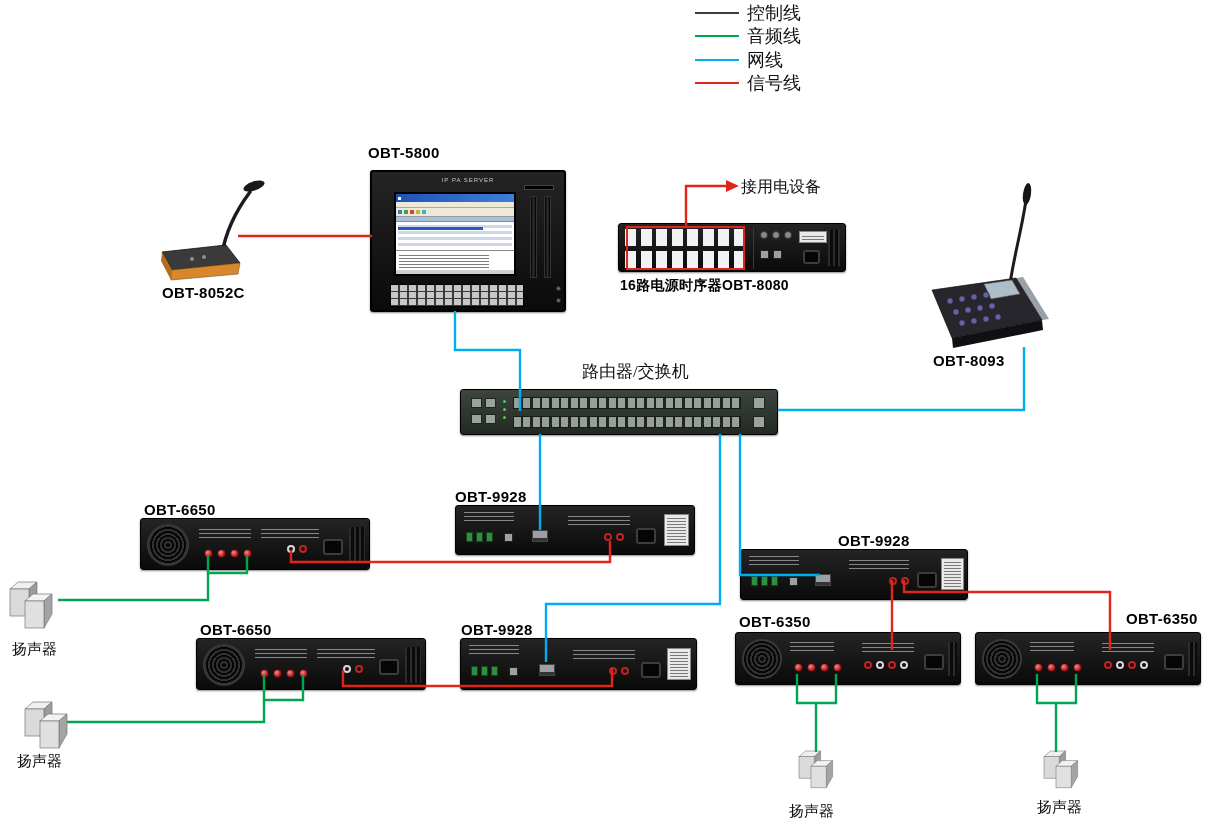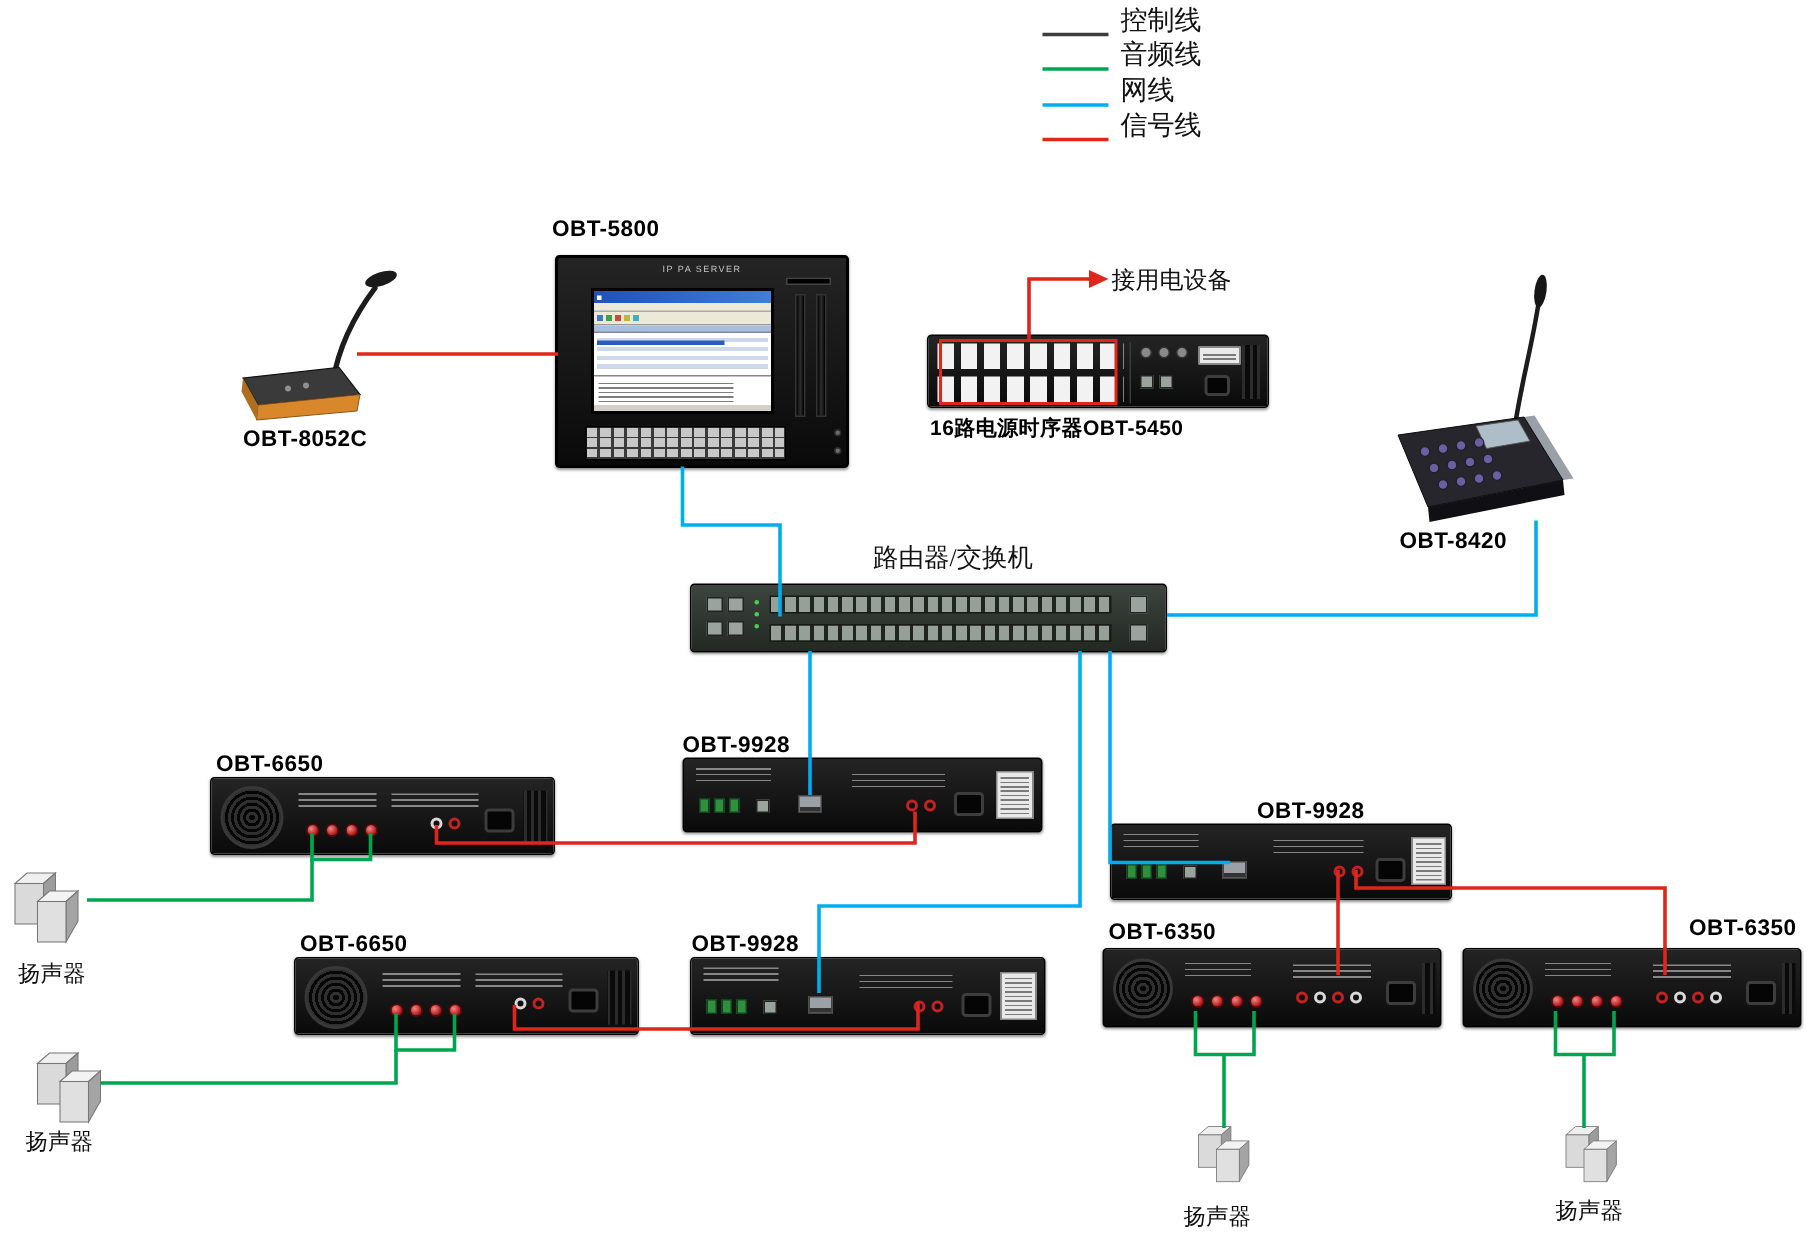--- a/index.html
+++ b/index.html
@@ -42,21 +42,21 @@
   .scr-rows{position:absolute;left:2px;top:7px;right:2px;height:22px;background:repeating-linear-gradient(0deg,#cdd8ea 0 3px,#fff 3px 6px)}
   .scr-sel{position:absolute;left:2px;top:10px;width:72%;height:3px;background:#2a5cc0}
   .scr-bottom{height:20px;background:#fff;border-top:1px solid #888;position:relative}
   #obt9800 .kbd{position:absolute;left:18px;top:112px;width:134px;height:23px;border:1px solid #000;
      background-image:repeating-linear-gradient(0deg,#3a3a3a 0 1px,rgba(0,0,0,0) 1px 7px),repeating-linear-gradient(90deg,#c8c8c8 0 7px,#3a3a3a 7px 9px)}
   #obt9800 .slotcol{position:absolute;top:24px;width:7px;height:82px;background:linear-gradient(90deg,#000,#2e2e2e 50%,#000);border:1px solid #333}
   #obt9800 .drive{position:absolute;left:152px;top:13px;width:30px;height:5px;background:#000;border:1px solid #444}
   
   #wires{position:absolute;left:0;top:0;z-index:5;pointer-events:none}
   #legend{left:694px;top:1px;z-index:7}
-  .legend-row{display:flex;align-items:flex-end;height:23.5px;gap:7px}
+  .legend-row{display:flex;align-items:center;height:23.5px;gap:7px}
   .legend-row span{font-size:18px}
   svg{display:block}
 </style>
 </head>
 <body>
 
 <div id="canvas">
 
   <div class="abs" id="legend">
     <div class="legend-row">
@@ -358,23 +358,23 @@
     <path d="M303,676 L303,700 L264,700 L264,676" fill="none" stroke="#00a550" stroke-width="2.4"></path>
     <path d="M264,700 L264,722 L67,722" fill="none" stroke="#00a550" stroke-width="2.4"></path>
     <path d="M797,674 L797,703 L836,703 L836,674" fill="none" stroke="#00a550" stroke-width="2.4"></path>
     <path d="M816,703 L816,752" fill="none" stroke="#00a550" stroke-width="2.4"></path>
     <path d="M1037,674 L1037,703 L1076,703 L1076,674" fill="none" stroke="#00a550" stroke-width="2.4"></path>
     <path d="M1056,703 L1056,752" fill="none" stroke="#00a550" stroke-width="2.4"></path>
   </svg>
 
   <div class="dev-label" style="left:368px;top:144px">OBT-5800</div>
   <div class="dev-label" style="left:162px;top:284px">OBT-8052C</div>
-  <div class="dev-label" style="left:620px;top:277px;font-size:14px">16路电源时序器OBT-5450</div>
+  <div class="dev-label" style="left:620px;top:277px;font-size:14px">16路电源时序器OBT-8080</div>
   <div class="cjk-label" style="left:741px;top:177px">接用电设备</div>
-  <div class="dev-label" style="left:933px;top:352px">OBT-8420</div>
+  <div class="dev-label" style="left:933px;top:352px">OBT-8093</div>
   <div class="cjk-label" style="left:582px;top:360px;font-size:17px">路由器/交换机</div>
   <div class="dev-label" style="left:144px;top:501px">OBT-6650</div>
   <div class="dev-label" style="left:455px;top:488px">OBT-9928</div>
   <div class="dev-label" style="left:838px;top:532px">OBT-9928</div>
   <div class="dev-label" style="left:200px;top:621px">OBT-6650</div>
   <div class="dev-label" style="left:461px;top:621px">OBT-9928</div>
   <div class="dev-label" style="left:739px;top:613px">OBT-6350</div>
   <div class="dev-label" style="left:1126px;top:610px">OBT-6350</div>
   <div class="cjk-label" style="left:12px;top:640px;font-size:15px">扬声器</div>
   <div class="cjk-label" style="left:17px;top:752px;font-size:15px">扬声器</div>

